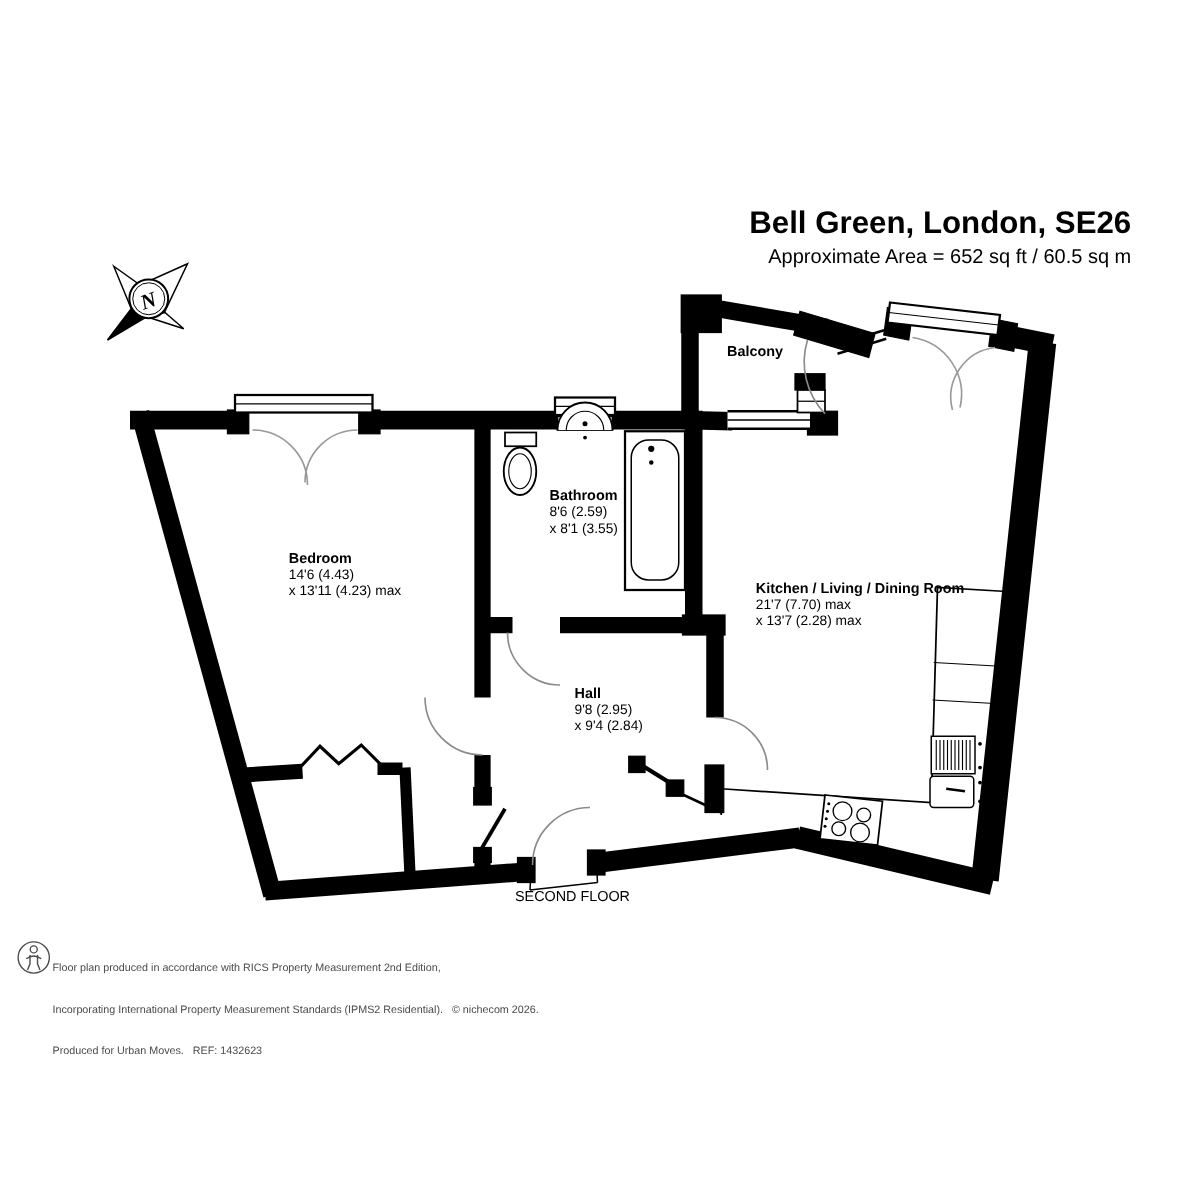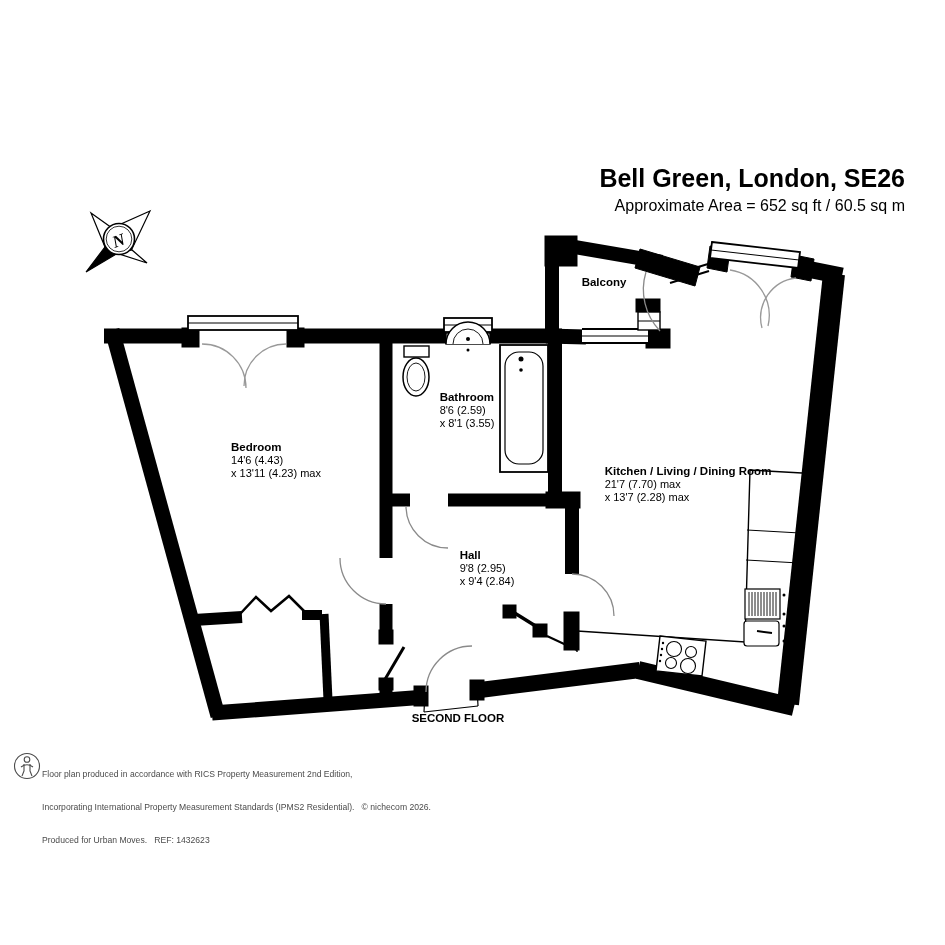--- a/index.html
+++ b/index.html
@@ -12,21 +12,21 @@
   .hdr .title{font-size:25px;font-weight:bold;line-height:28px;}
   .hdr .area{font-size:16px;line-height:20px;margin-top:4px;}
   .hdr .note{font-size:11.5px;line-height:14px;margin-top:3px;}
   .room-label{
     position:absolute;transform:translateX(-50%);
     font-size:11px;line-height:13px;white-space:nowrap;
   }
   .room-label .rname{font-weight:bold;font-size:11.5px;}
   .floor-label{
     position:absolute;transform:translateX(-50%);
-    font-weight:bold;font-size:11.5px;white-space:nowrap;
+    font-weight:normal;font-size:11.5px;white-space:nowrap;
   }
   .footer{
     position:absolute;left:42px;top:747px;
     font-size:8.6px;line-height:11px;color:#4b4b4b;white-space:pre;
   }
 </style>
 </head>
 <body>
 
 <div id="canvas">

